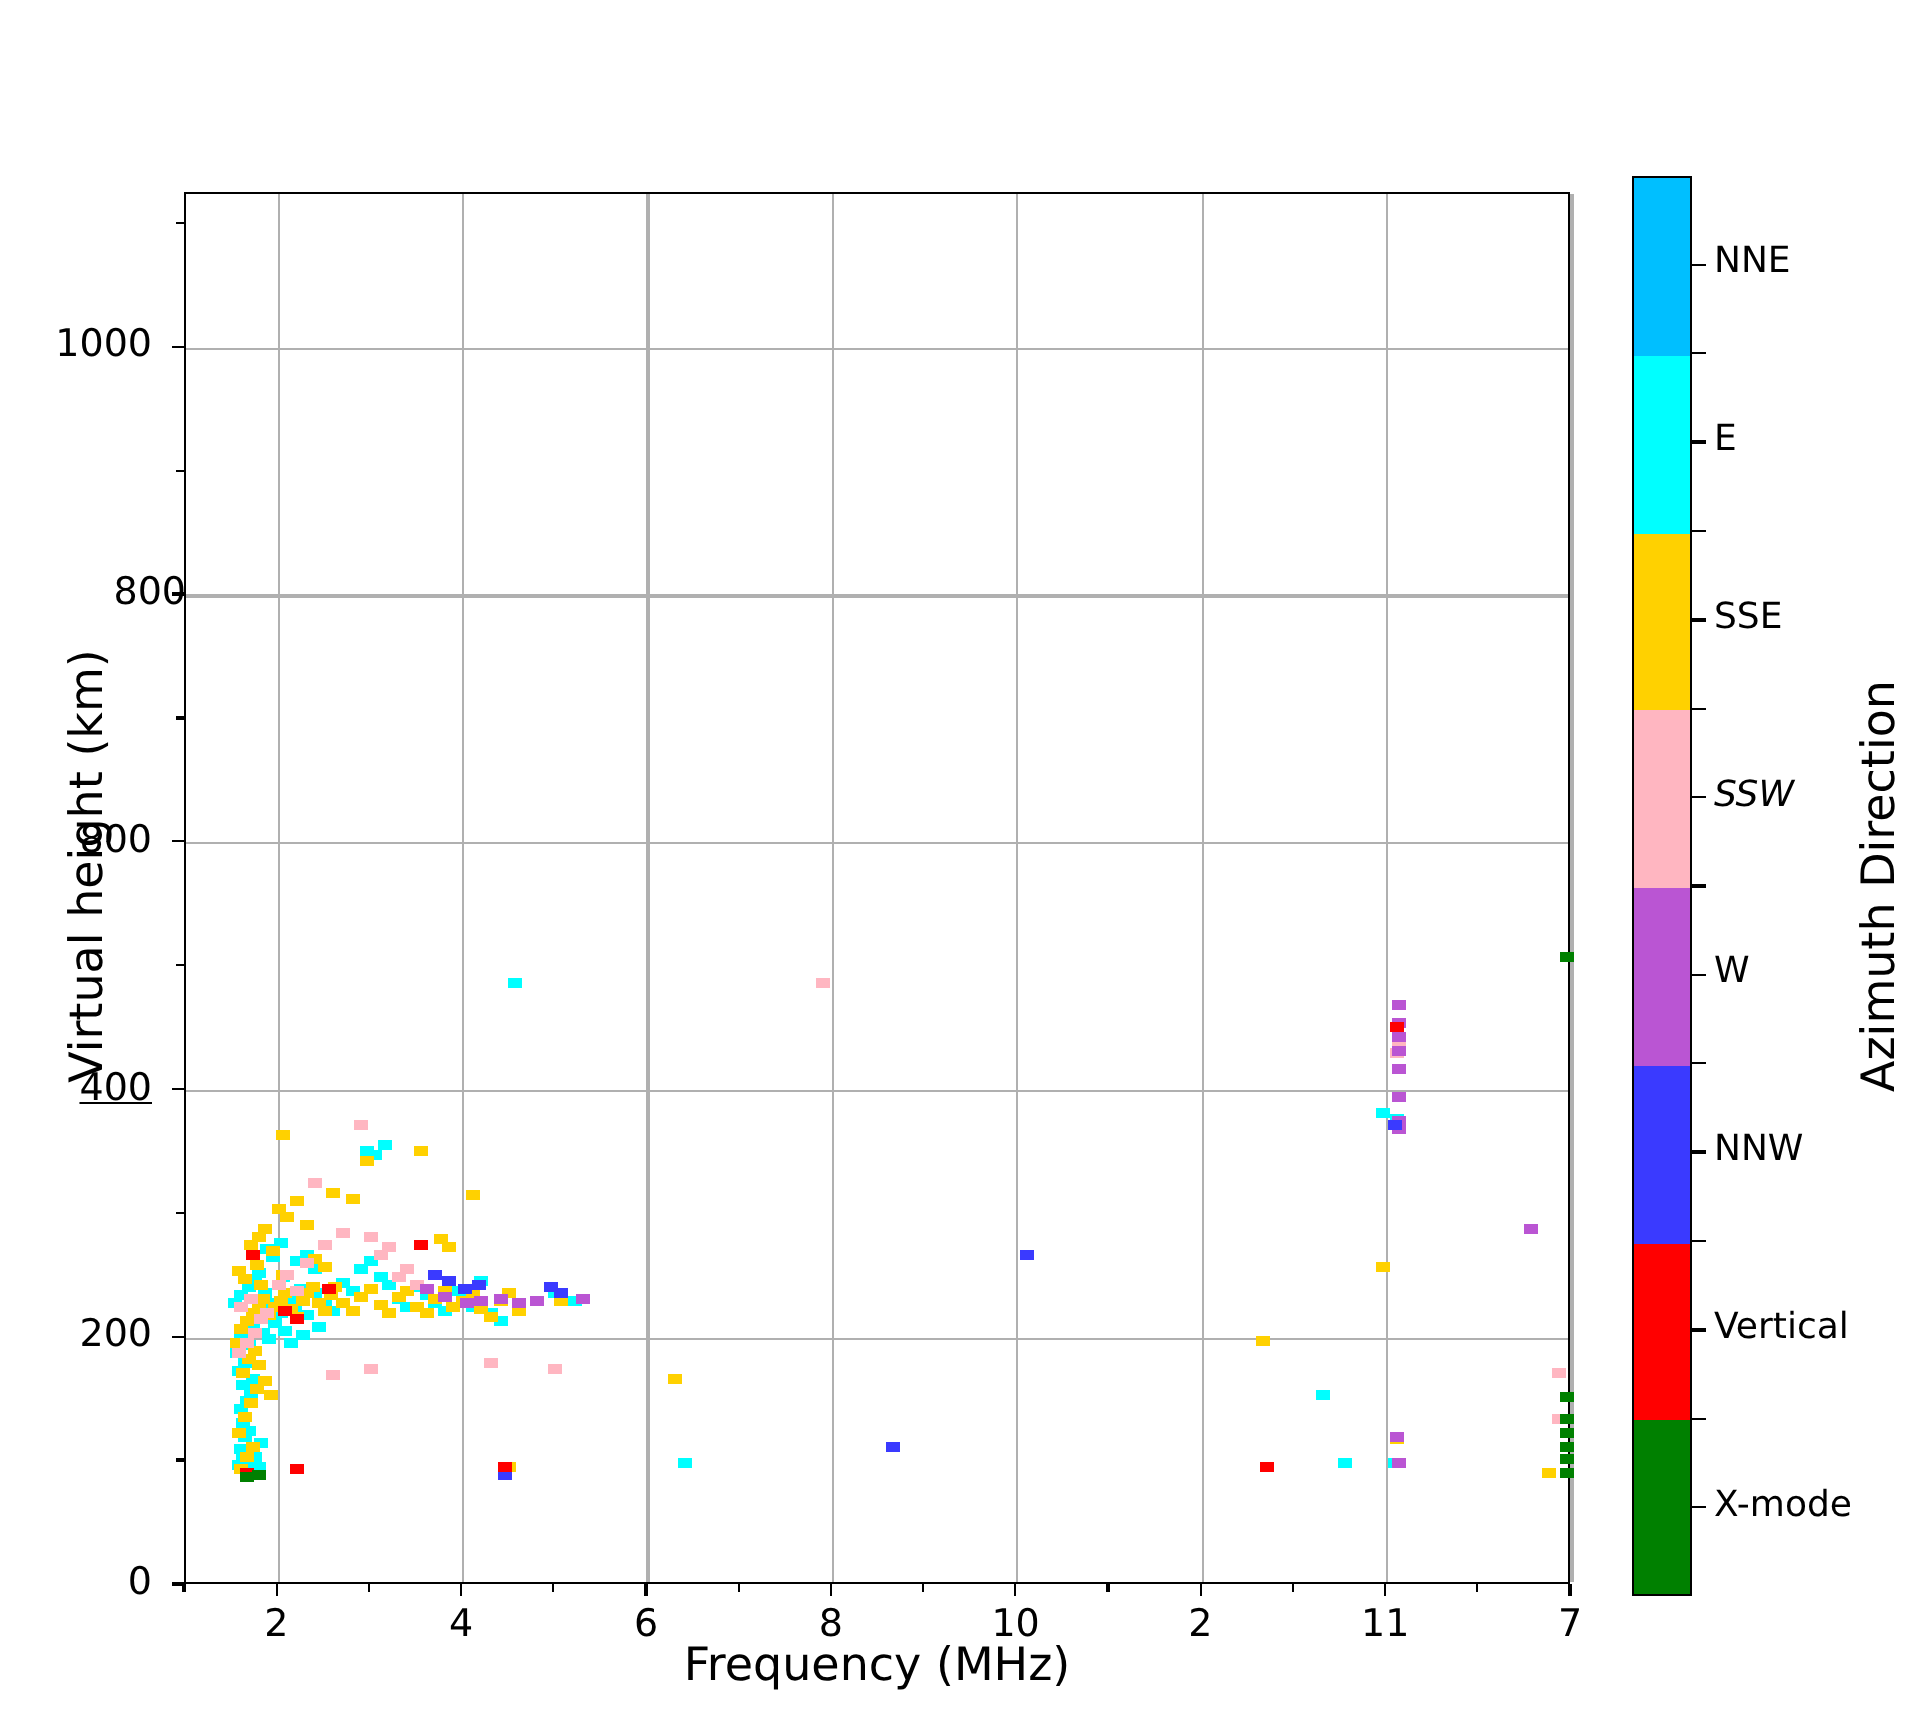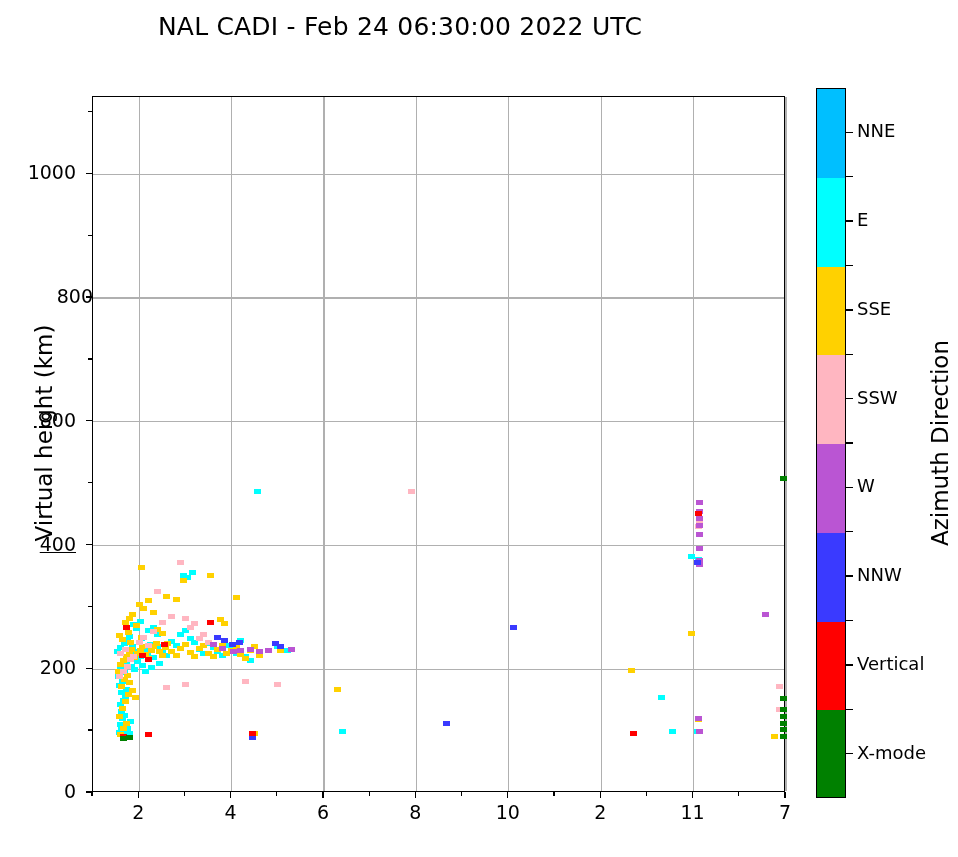--- a/index.html
+++ b/index.html
@@ -43,21 +43,20 @@
   .ctick{position:absolute;left:846px;width:7px;height:1.4px;background:#000;}
   .clab{position:absolute;left:857px;font-size:18px;white-space:nowrap;}
   .cbarlabel{position:absolute;left:700px;top:430px;width:480px;text-align:center;
              font-size:23px;transform:rotate(-90deg);transform-origin:center;}
 </style>
 </head>
 <body>
 
 <div id="root">
 
-  <div class="title">NAL CADI - Feb 24 06:30:00 2022 UTC</div>
 
   <div class="axes" id="axes">
       <div class="grid-line grid-v" style="left: 45.55px;"></div>
       <div class="grid-line grid-v" style="left: 137.95px;"></div>
       <div class="grid-line grid-v" style="left: 230.35px;"></div>
       <div class="grid-line grid-v" style="left: 322.75px;"></div>
       <div class="grid-line grid-v" style="left: 415.15px;"></div>
       <div class="grid-line grid-v" style="left: 507.55px;"></div>
       <div class="grid-line grid-v" style="left: 599.95px;"></div>
       <div class="grid-line grid-v" style="left: 692.35px;"></div>
@@ -352,20 +351,21 @@
       <div class="tick tick-y" style="left: 86px; top: 172.633px;"></div>
       <div class="tlab-y" style="left: 6px; top: 161.333px;">1000</div>
       <div class="tick tick-y minor" style="left: 88px; top: 729.433px;"></div>
       <div class="tick tick-y minor" style="left: 88px; top: 605.7px;"></div>
       <div class="tick tick-y minor" style="left: 88px; top: 481.967px;"></div>
       <div class="tick tick-y minor" style="left: 88px; top: 358.233px;"></div>
       <div class="tick tick-y minor" style="left: 88px; top: 234.5px;"></div>
       <div class="tick tick-y minor" style="left: 88px; top: 110.767px;"></div>
     </div>
 
+  <div class="xlabel">Frequency (MHz)</div>
   <div class="ylabel">Virtual height (km)</div>
 
   <div class="cbar" id="cbar">
       <div class="cseg" style="height: 88.75px; background: rgb(0, 191, 255);"></div>
       <div class="cseg" style="height: 88.75px; background: rgb(0, 255, 255);"></div>
       <div class="cseg" style="height: 88.75px; background: rgb(255, 209, 0);"></div>
       <div class="cseg" style="height: 88.75px; background: rgb(255, 182, 193);"></div>
       <div class="cseg" style="height: 88.75px; background: rgb(186, 85, 211);"></div>
       <div class="cseg" style="height: 88.75px; background: rgb(58, 58, 255);"></div>
       <div class="cseg" style="height: 88.75px; background: rgb(255, 0, 0);"></div>
@@ -374,21 +374,21 @@
   <div id="cbarticks">
       <div class="ctick" style="top: 131.675px;"></div>
       <div class="clab" style="top: 120.375px;">NNE</div>
       <div class="ctick" style="top: 220.425px;"></div>
       <div class="clab" style="top: 209.125px;">E</div>
       <div class="ctick" style="top: 176.05px;"></div>
       <div class="ctick" style="top: 309.175px;"></div>
       <div class="clab" style="top: 297.875px;">SSE</div>
       <div class="ctick" style="top: 264.8px;"></div>
       <div class="ctick" style="top: 397.925px;"></div>
-      <div class="clab" style="top: 386.625px;">SSW</div>
+      <div class="clab" style="top: 386.625px; font-style: italic;">SSW</div>
       <div class="ctick" style="top: 353.55px;"></div>
       <div class="ctick" style="top: 486.675px;"></div>
       <div class="clab" style="top: 475.375px;">W</div>
       <div class="ctick" style="top: 442.3px;"></div>
       <div class="ctick" style="top: 575.425px;"></div>
       <div class="clab" style="top: 564.125px;">NNW</div>
       <div class="ctick" style="top: 531.05px;"></div>
       <div class="ctick" style="top: 664.175px;"></div>
       <div class="clab" style="top: 652.875px;">Vertical</div>
       <div class="ctick" style="top: 619.8px;"></div>

